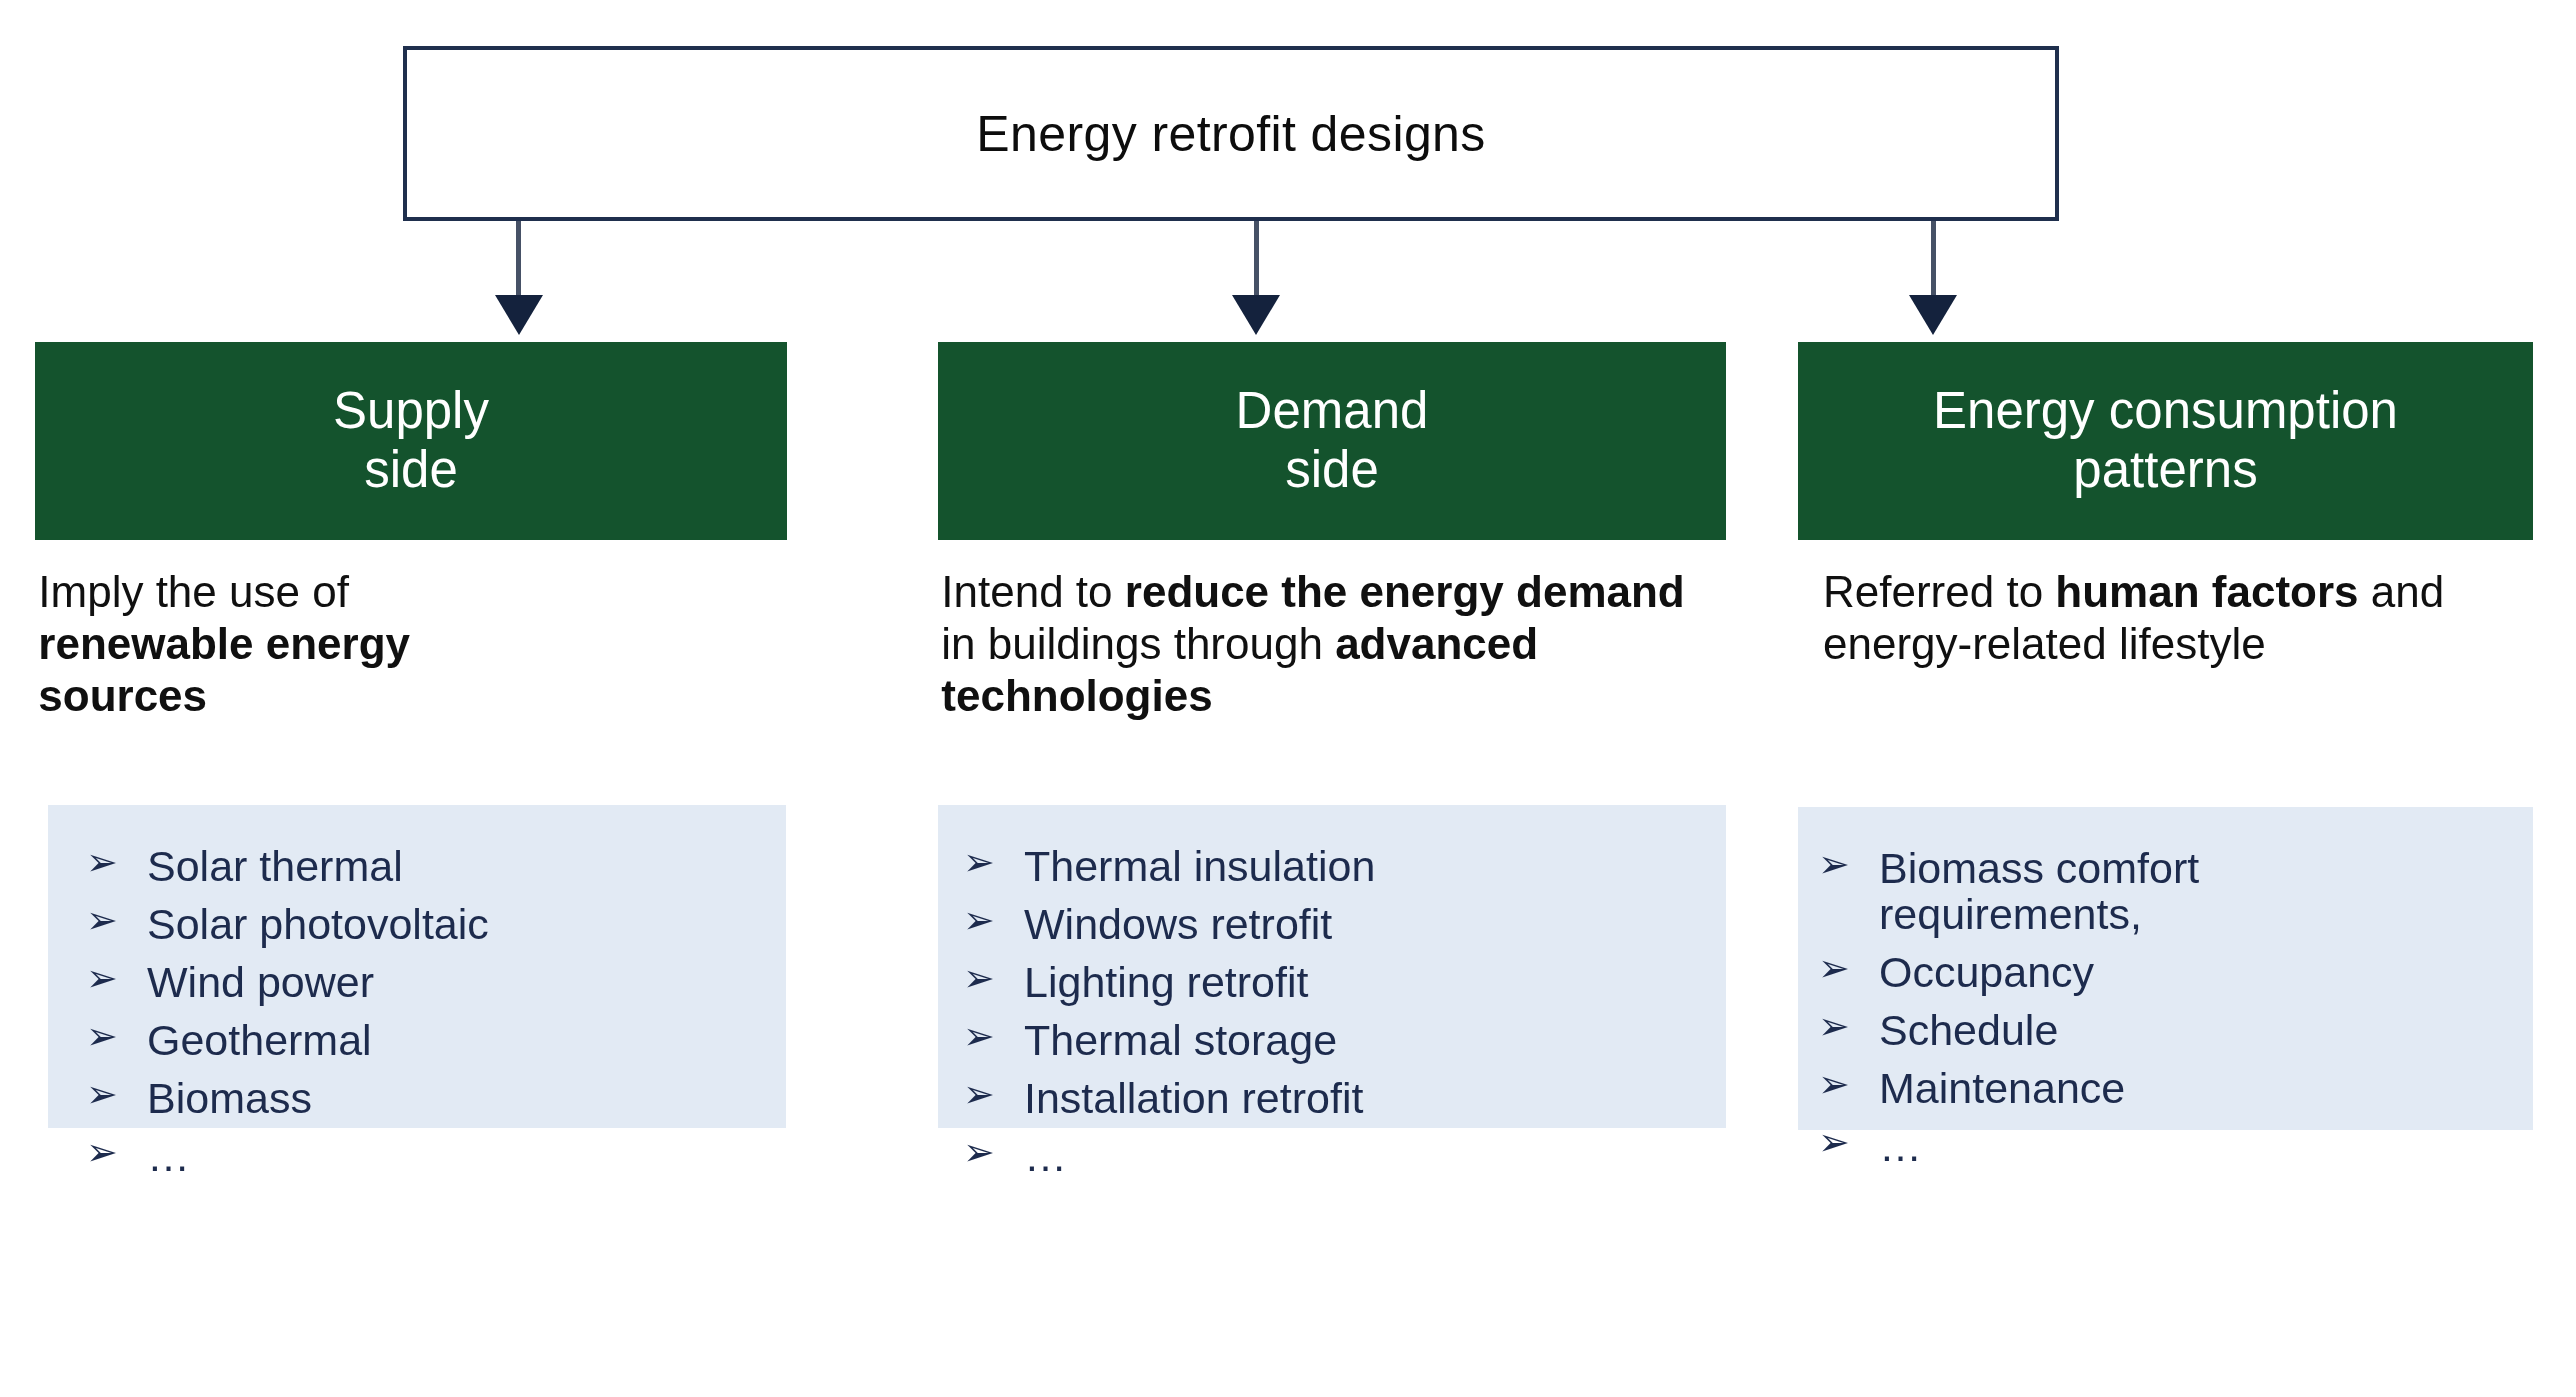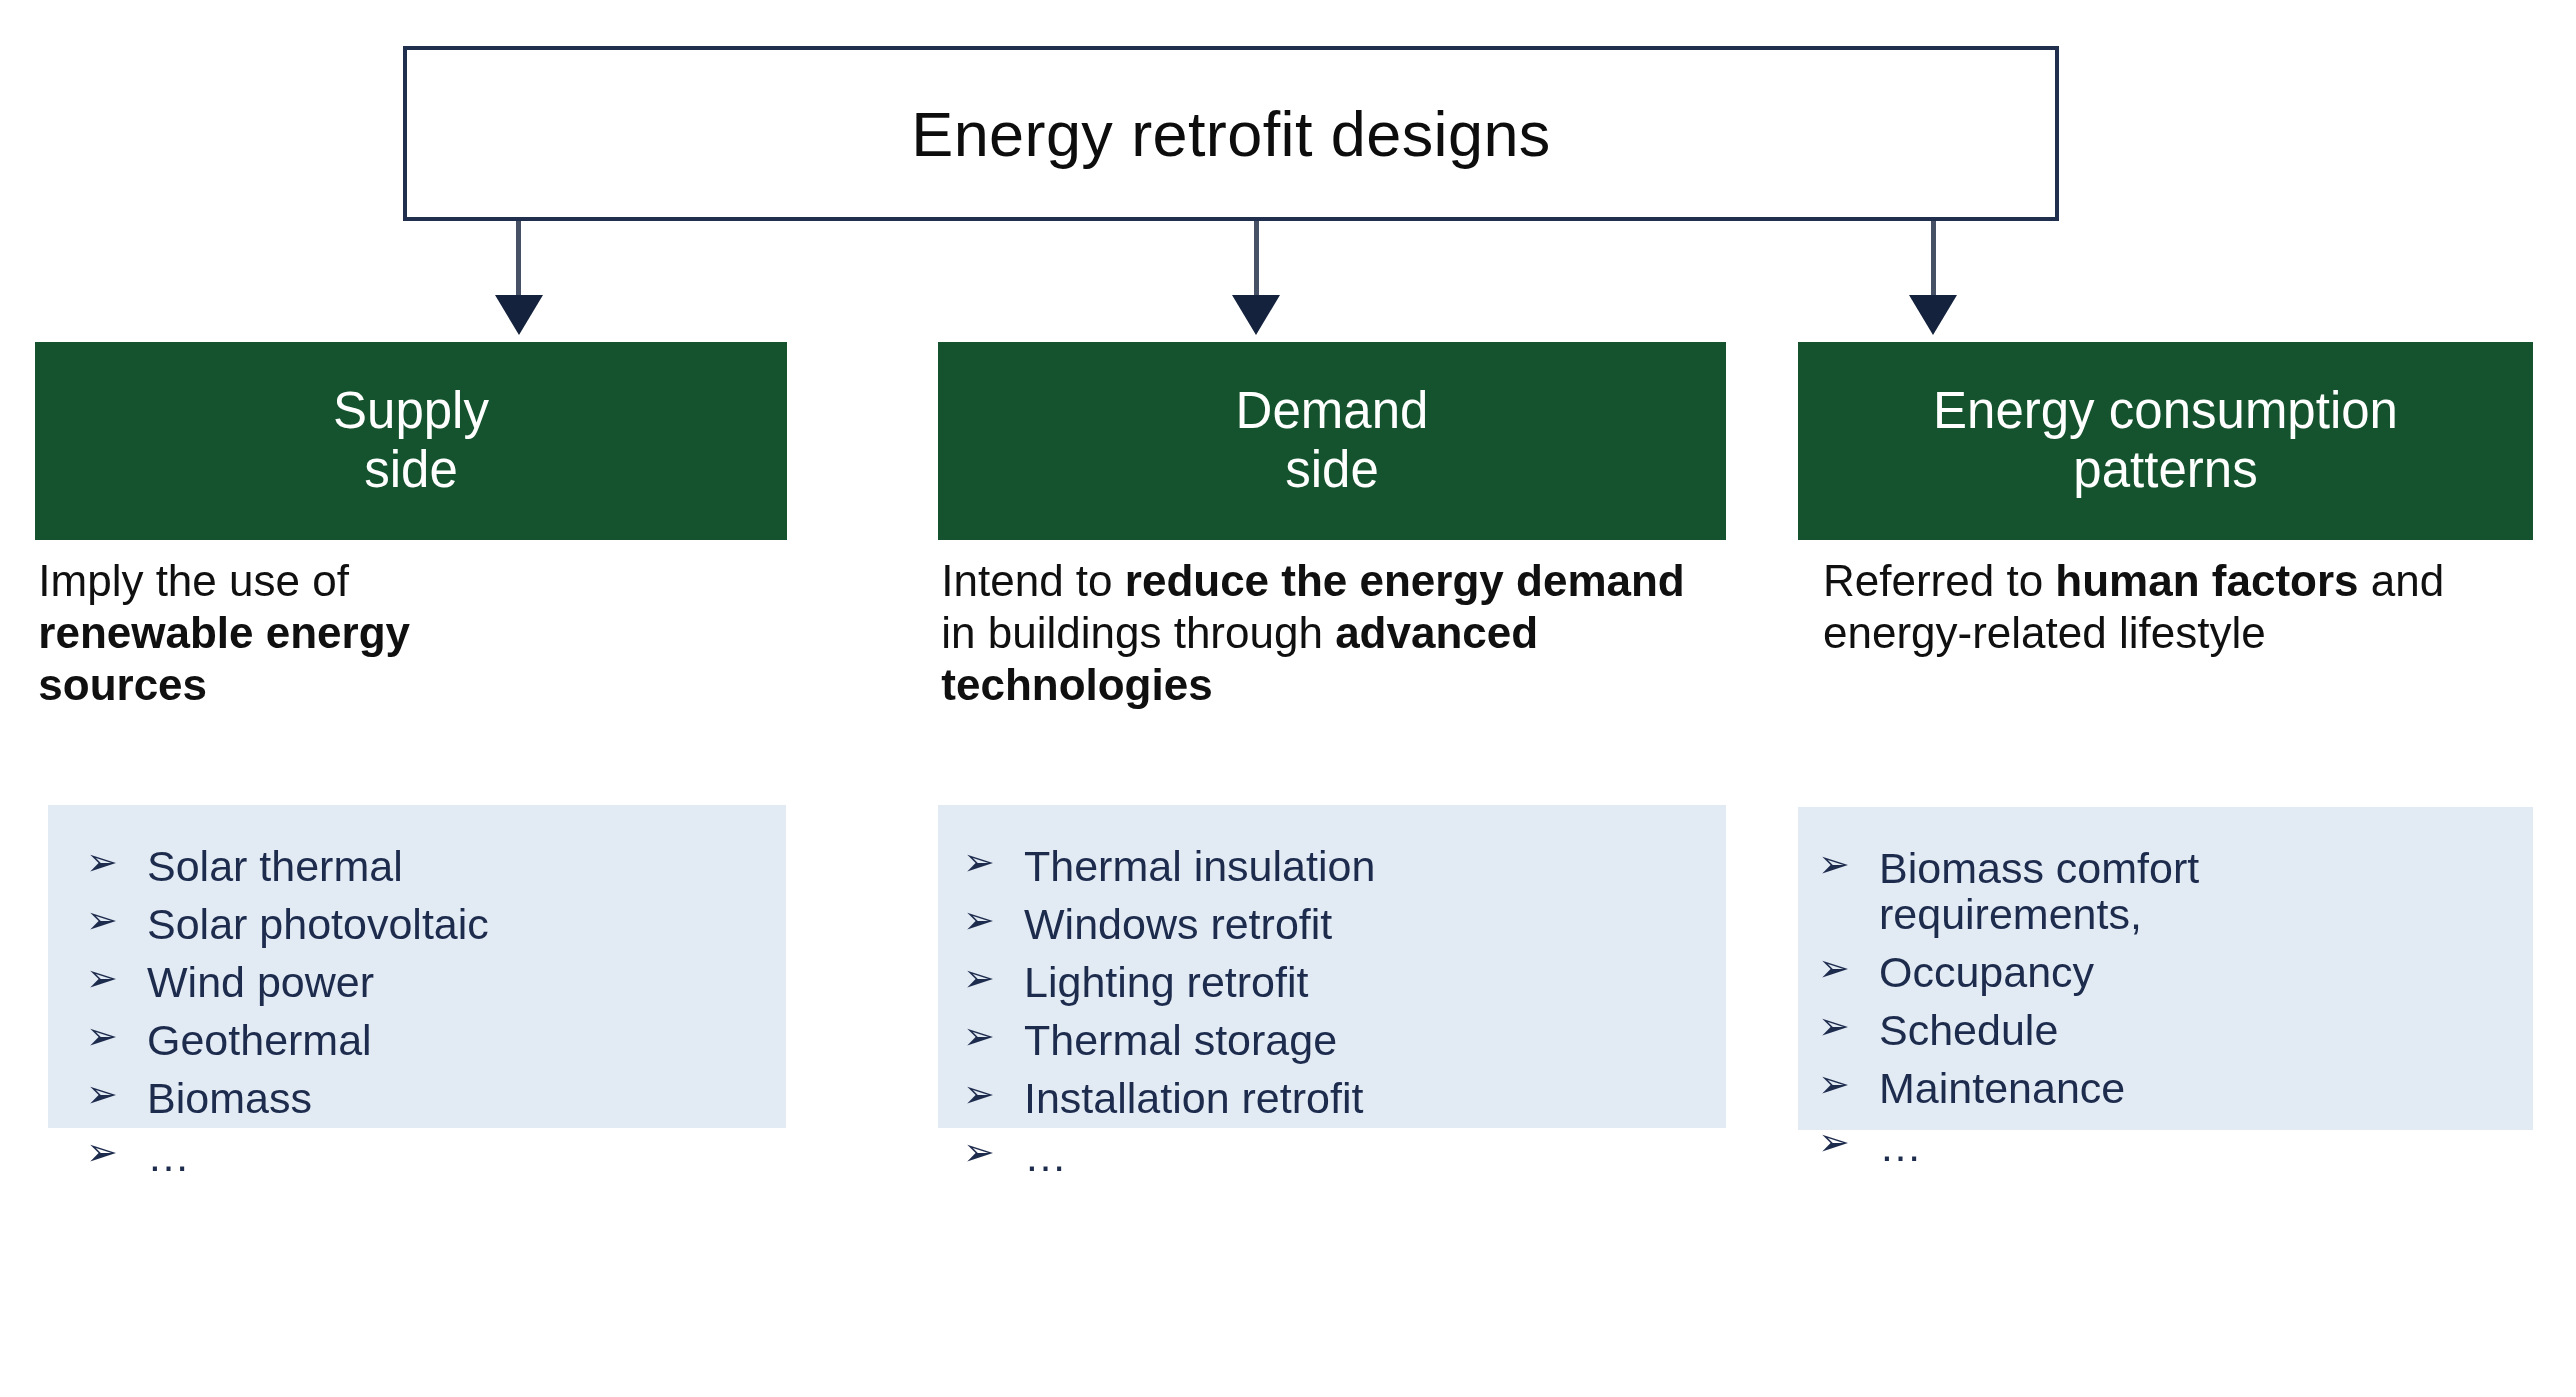--- a/index.html
+++ b/index.html
@@ -24,21 +24,21 @@
     width: 1656px;
     height: 175px;
     box-sizing: border-box;
     border: 4.1px solid #1f2f4d;
     background: #ffffff;
     display: flex;
     align-items: center;
     justify-content: center;
   }
   #title-text {
-    font-size: 63px;
+    font-size: 50px;
     color: #0d0d0d;
     font-weight: 400;
     letter-spacing: 0.4px;
     white-space: nowrap;
   }
 
   
   .connector {
     position: absolute;
     width: 5px;
@@ -73,21 +73,21 @@
     text-align: center;
     line-height: 1.15;
     font-size: 51px;
     font-weight: 400;
     box-sizing: border-box;
     padding: 0 8.2px;
   }
   .col-header .hdr-line { display: block; }
 
   .col-desc {
-    margin-top: 15px;
+    margin-top: 26px;
     font-size: 44px;
     line-height: 1.18;
     color: #101010;
     font-weight: 400;
   }
   #col-1 .col-desc { padding-left: 3.3px; width: 527px; }
   #col-2 .col-desc { padding-left: 3.3px; width: 774px; }
   #col-3 .col-desc { padding-left: 25px; width: 708px; }
   .col-desc b { font-weight: 700; }
 

